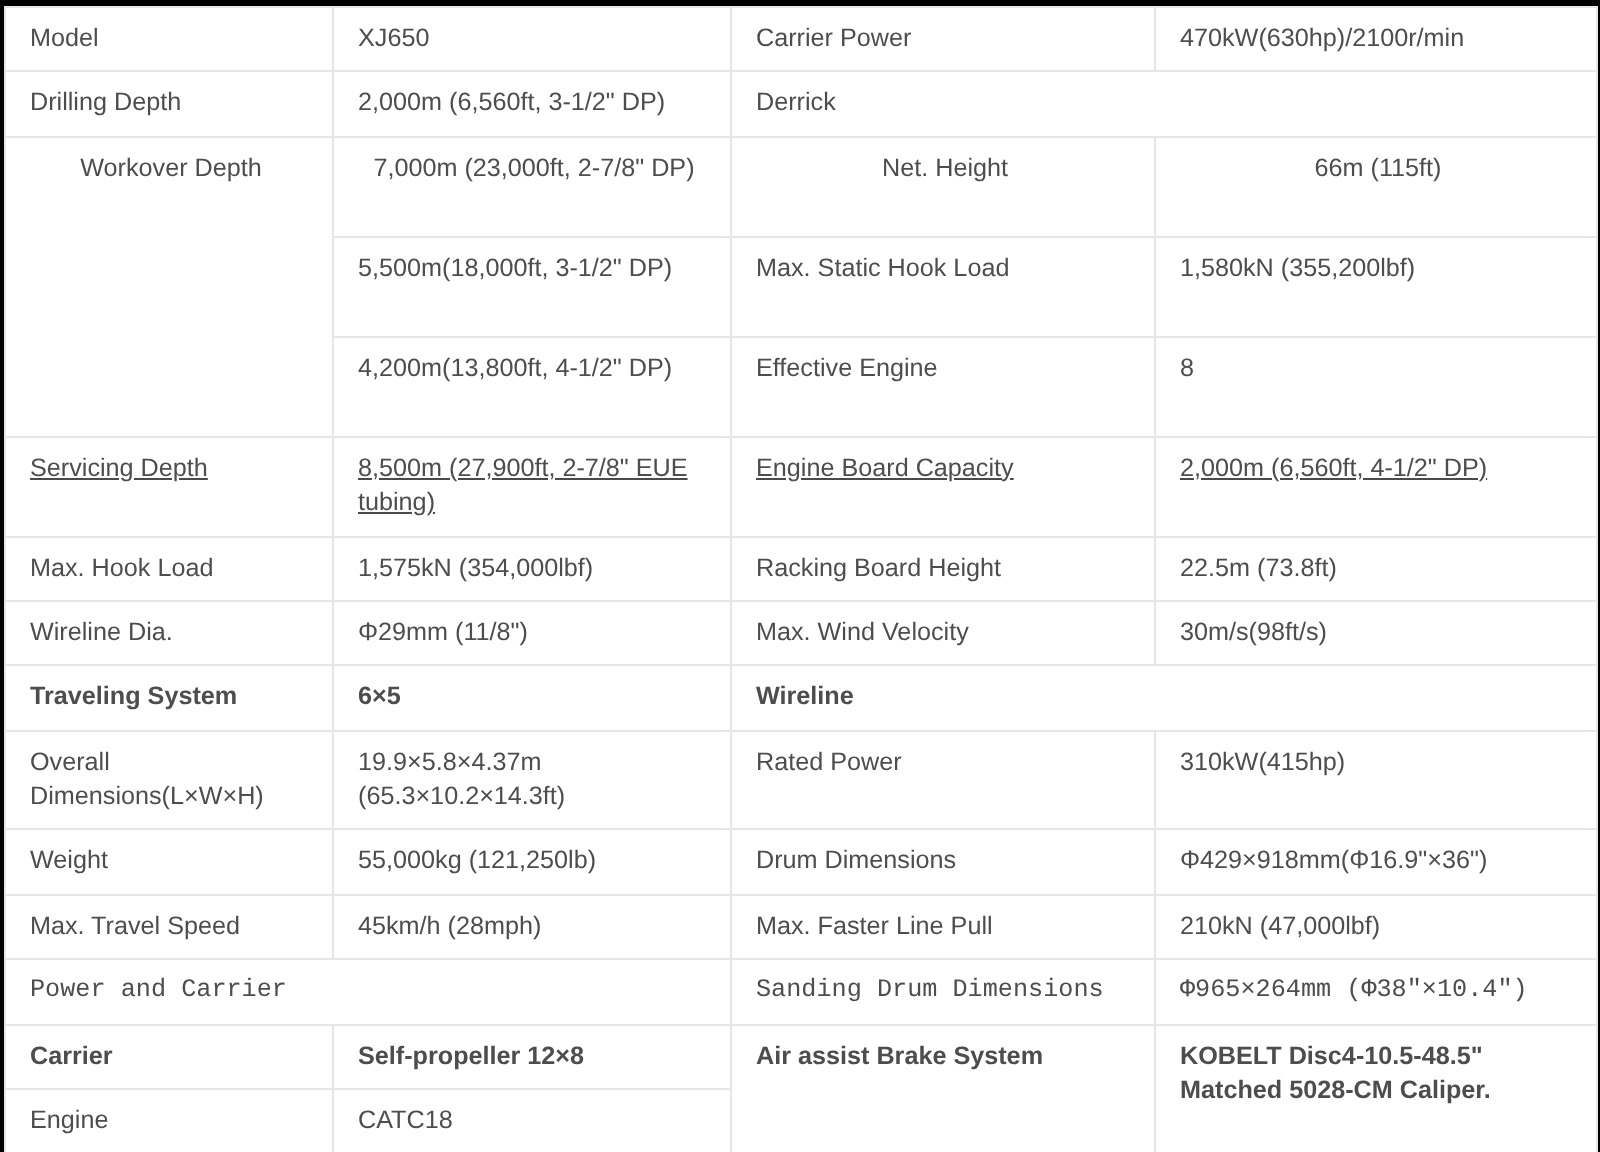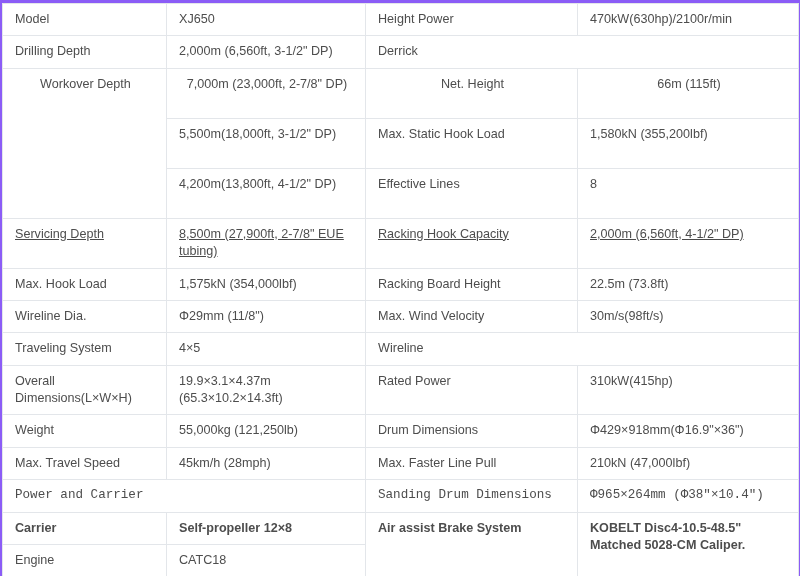--- a/index.html
+++ b/index.html
@@ -14,21 +14,21 @@
     overflow: hidden;
     font-family: "Liberation Sans", sans-serif;
     color: #4a4a4a;
     -webkit-font-smoothing: antialiased;
   }
   #spec-wrap {
     width: 800px;
     height: 576px;
     box-sizing: border-box;
     padding: 3px 2px 0 2px;
-    background: #8b5cf6;
+    background: #000000;
   }
   table.spec {
     width: 796px;
     border-collapse: collapse;
     table-layout: fixed;
     font-size: 12.6px;
     line-height: 1.38;
   }
   table.spec td {
     border: 1px solid #e3e6ea;
@@ -60,21 +60,21 @@
       <col class="c1">
         <col class="c2">
         <col class="c3">
         <col class="c4">
     </colgroup>
     <tbody>
 
       <tr style="height:31px;">
         <td class="shade mid">Model</td>
         <td class="plain mid">XJ650</td>
-        <td class="shade mid">Height Power</td>
+        <td class="shade mid">Carrier Power</td>
         <td class="plain mid">470kW(630hp)/2100r/min</td>
       </tr>
 
       <tr style="height:31px;">
         <td class="plain mid">Drilling Depth</td>
         <td class="plain mid">2,000m (6,560ft, 3-1/2" DP)</td>
         <td class="plain mid" colspan="2">Derrick</td>
       </tr>
 
       <tr style="height:50px;text-align:center;">
@@ -85,54 +85,54 @@
       </tr>
 
       <tr style="height:50px;">
         <td class="plain">5,500m(18,000ft, 3-1/2" DP)</td>
         <td class="plain">Max. Static Hook Load</td>
         <td class="plain">1,580kN  (355,200lbf)</td>
       </tr>
 
       <tr style="height:50px;">
         <td class="shade">4,200m(13,800ft, 4-1/2" DP)</td>
-        <td class="shade">Effective Lines</td>
+        <td class="shade">Effective Engine</td>
         <td class="shade">8</td>
       </tr>
 
       <tr style="height:48px;text-decoration:underline;">
         <td class="plain">Servicing Depth</td>
         <td class="plain">8,500m (27,900ft, 2-7/8" EUE tubing)</td>
-        <td class="plain">Racking Hook Capacity</td>
+        <td class="plain">Engine Board Capacity</td>
         <td class="plain">2,000m  (6,560ft, 4-1/2" DP)</td>
       </tr>
 
       <tr style="height:29px;">
         <td class="shade mid">Max. Hook Load</td>
         <td class="shade mid">1,575kN (354,000lbf)</td>
         <td class="shade mid">Racking Board Height</td>
         <td class="shade mid">22.5m  (73.8ft)</td>
       </tr>
 
       <tr style="height:29px;">
         <td class="plain mid">Wireline Dia.</td>
         <td class="plain mid">Φ29mm (11/8")</td>
         <td class="plain mid">Max. Wind Velocity</td>
         <td class="plain mid">30m/s(98ft/s)</td>
       </tr>
 
-      <tr style="height:29px;">
+      <tr style="height:29px;font-weight:bold;">
         <td class="shade mid">Traveling System</td>
-        <td class="shade mid">4×5</td>
+        <td class="shade mid">6×5</td>
         <td class="shade mid" colspan="2">Wireline</td>
       </tr>
 
       <tr style="height:48px;">
         <td class="plain">Overall Dimensions(L×W×H)</td>
-        <td class="plain">19.9×3.1×4.37m  (65.3×10.2×14.3ft)</td>
+        <td class="plain">19.9×5.8×4.37m  (65.3×10.2×14.3ft)</td>
         <td class="plain">Rated Power</td>
         <td class="plain">310kW(415hp)</td>
       </tr>
 
       <tr style="height:29px;">
         <td class="shade mid">Weight</td>
         <td class="shade mid">55,000kg (121,250lb)</td>
         <td class="shade mid">Drum Dimensions</td>
         <td class="shade mid">Φ429×918mm(Φ16.9"×36")</td>
       </tr>

